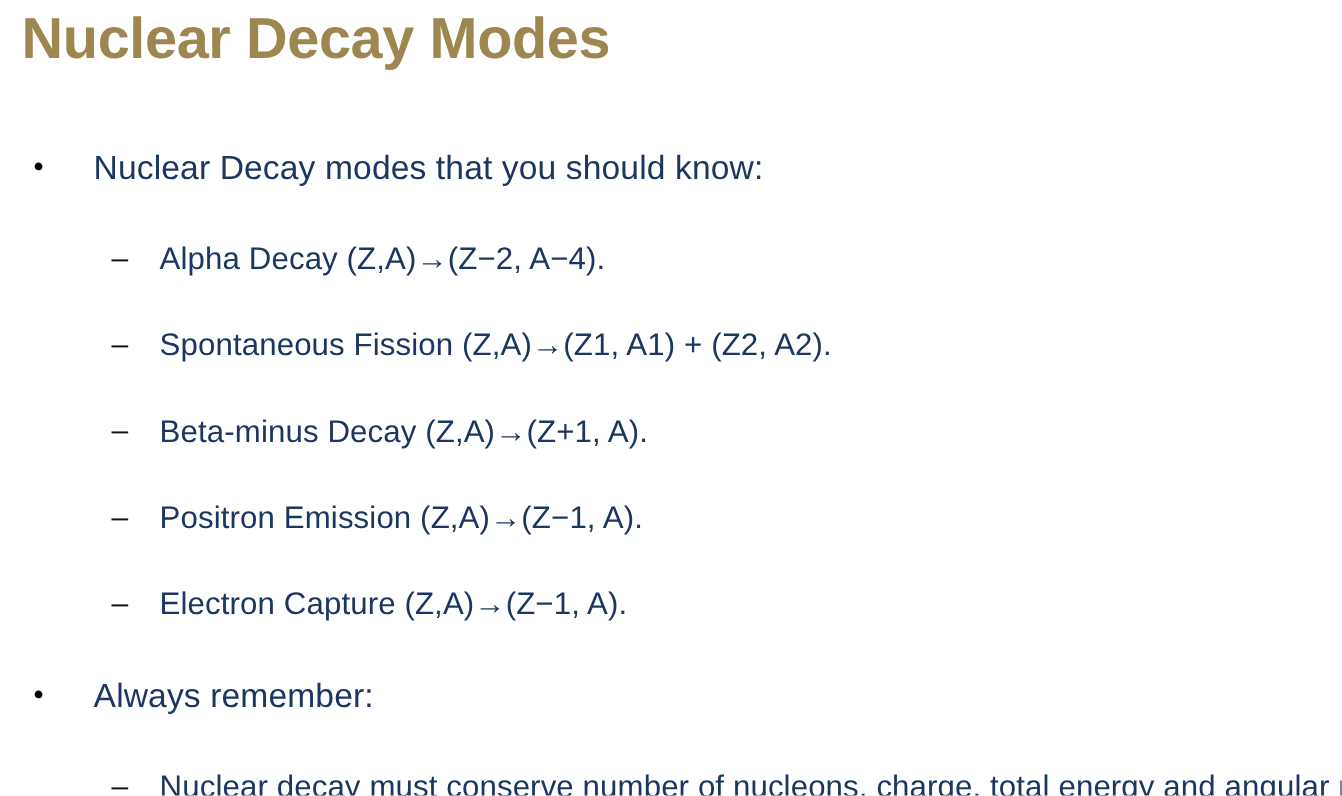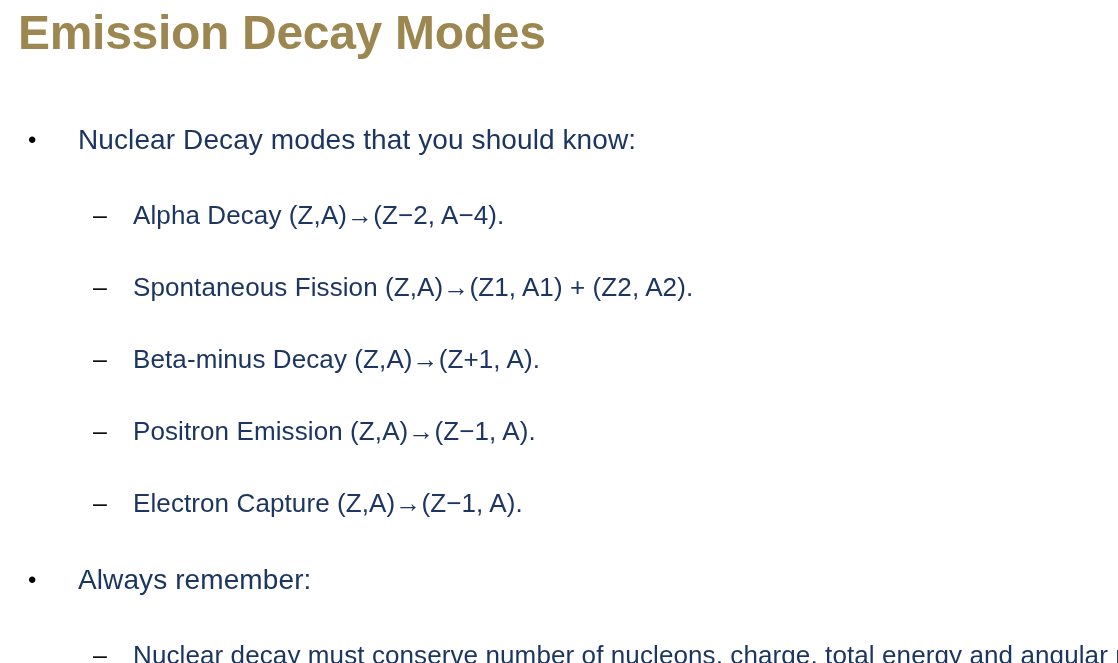--- a/index.html
+++ b/index.html
@@ -103,21 +103,21 @@
   .gap-m  { height: 28px; }
 
   .wrap-text { white-space: normal; }
   .nowrap-text { white-space: nowrap; }
 </style>
 </head>
 <body>
 
 <div id="slide">
 
-  <div id="slide-title">Emission Decay Modes</div>
+  <div id="slide-title">Nuclear Decay Modes</div>
 
   <div id="body-list">
 
     <div class="bullet-row lvl1">
       <span class="marker">•</span>
       <span class="btext nowrap-text">Nuclear Decay modes that you should know:</span>
     </div>
 
     <div class="gap-s"></div>
 

